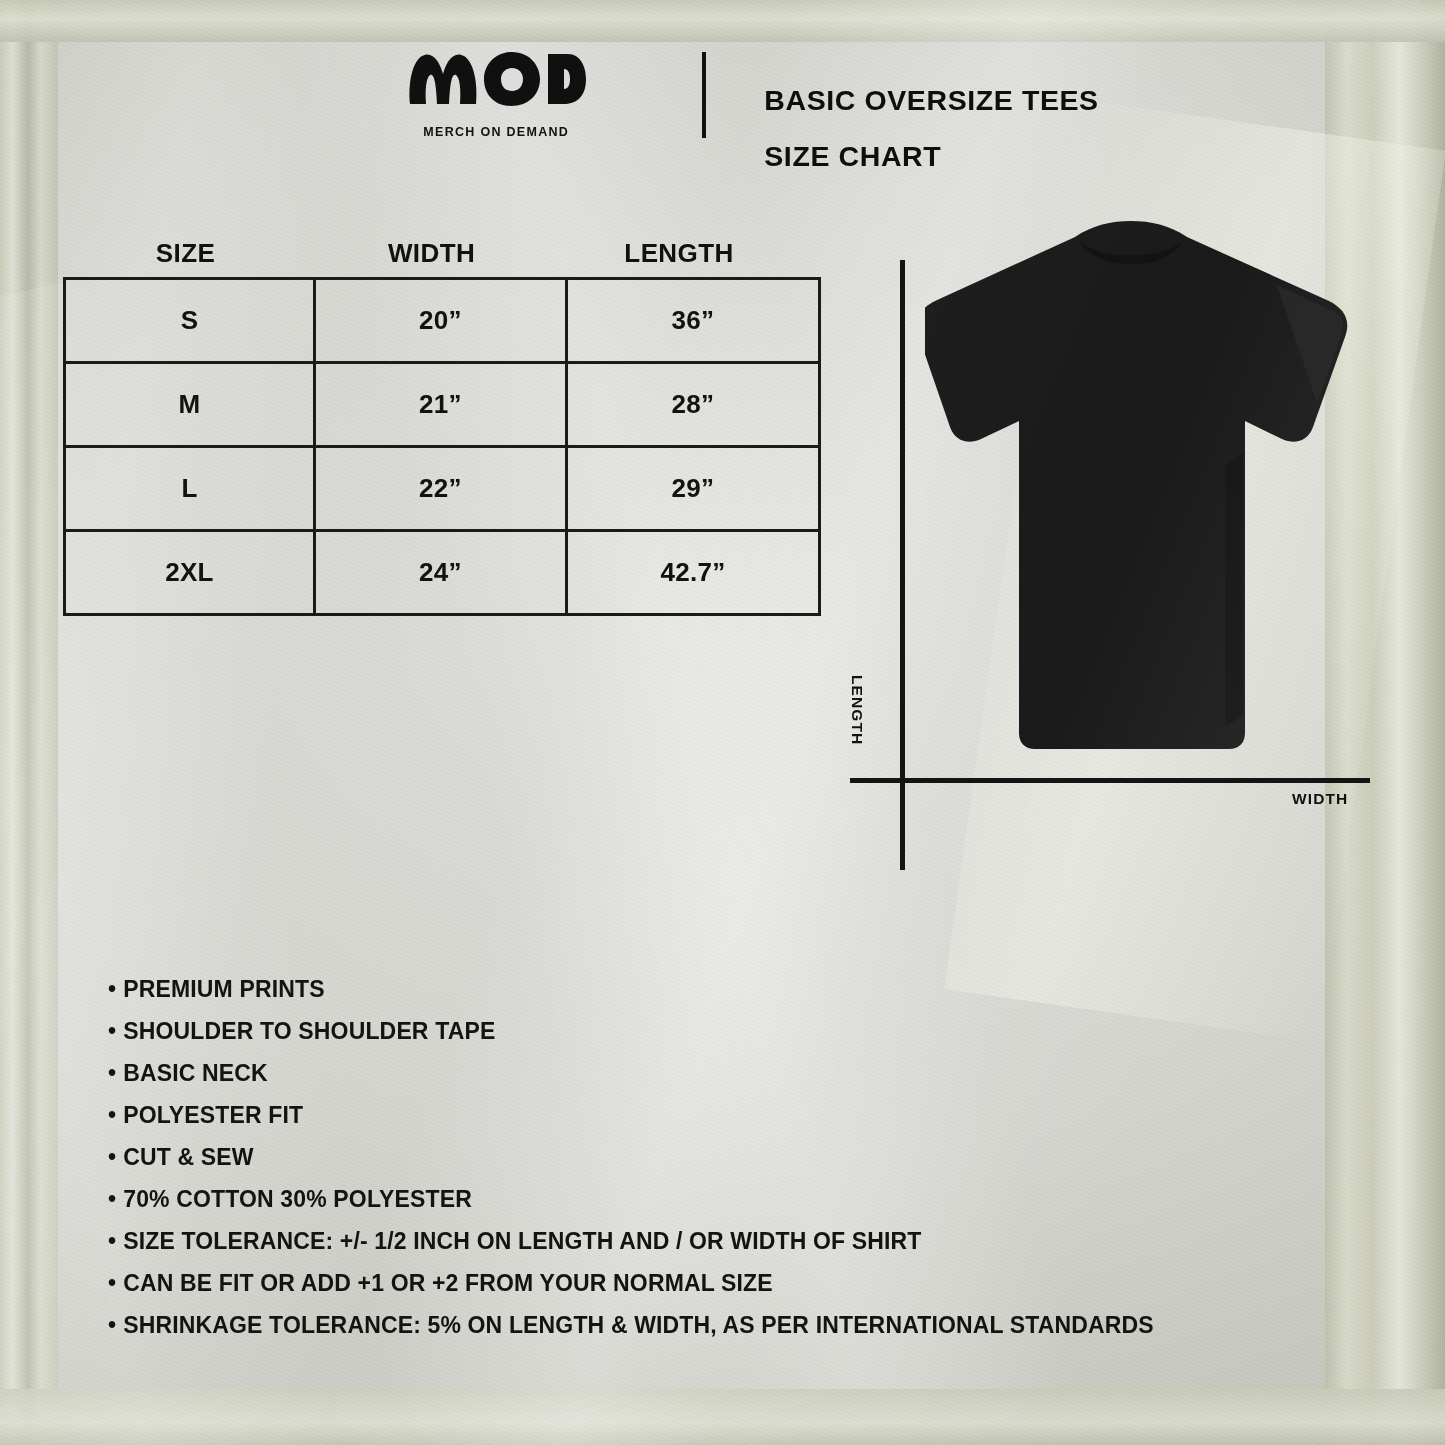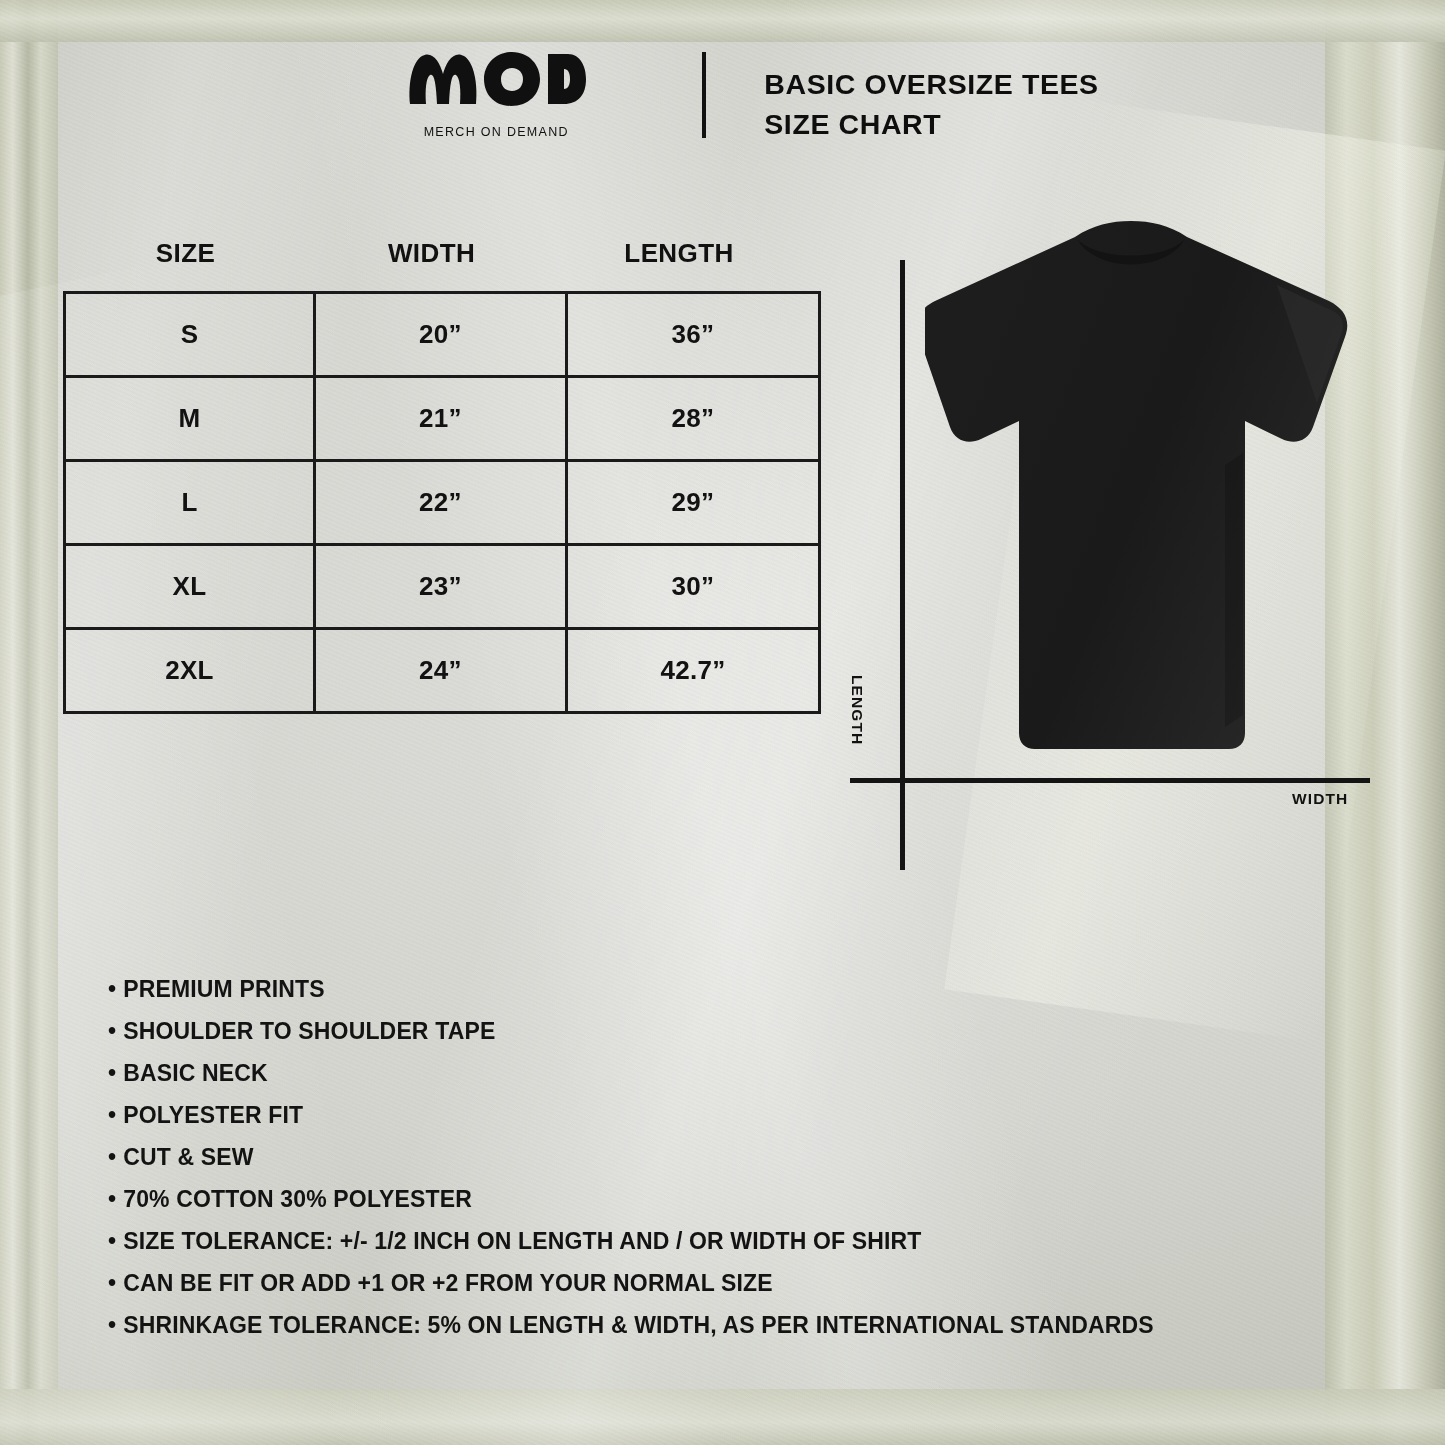--- a/index.html
+++ b/index.html
@@ -75,38 +75,39 @@
   .header {
     position: absolute; top: 48px; left: 0; width: 100%;
     display: flex; align-items: flex-start; justify-content: center;
   }
   .brand { width: 300px; text-align: center; }
   .brand-logo { display: block; margin: 0 auto; }
   .brand-sub {
     margin-top: 11px;
     font-size: 12.5px;
     letter-spacing: 1.3px;
-    font-weight: 400;
+    font-weight: 700;
     color: #111;
   }
   .divider {
     width: 4px; height: 86px; background: #111; margin: 4px 58px 0 56px;
   }
   .titles { padding-top: 16px; }
   .title-line {
     font-size: 28.5px;
     font-weight: 700;
     letter-spacing: 0.6px;
     color: #0e0e0e;
     line-height: 1.42;
+    margin-top: 16px;
   }
 
   
   .table-wrap { position: absolute; left: 63px; top: 238px; width: 740px; }
-  .col-heads { display: flex; padding-bottom: 22px; }
+  .col-heads { display: flex; padding-bottom: 8px; }
   .col-head {
     font-size: 26px; font-weight: 700; letter-spacing: 0.4px; color: #111;
     text-align: center;
   }
   .ch-0 { width: 245px; }
   .ch-1 { width: 247px; }
   .ch-2 { width: 248px; }
 
   table.size-table {
     border-collapse: collapse;
@@ -215,25 +216,20 @@
           </tr>
           <tr>
             <td class="c0">M</td>
             <td class="c1">21”</td>
             <td class="c2">28”</td>
           </tr>
           <tr>
             <td class="c0">L</td>
             <td class="c1">22”</td>
             <td class="c2">29”</td>
-          </tr>
-          <tr>
-            <td class="c0">XL</td>
-            <td class="c1">23”</td>
-            <td class="c2">30”</td>
           </tr>
           <tr>
             <td class="c0">2XL</td>
             <td class="c1">24”</td>
             <td class="c2">42.7”</td>
           </tr>
         </tbody>
       </table>
     </div>
 

